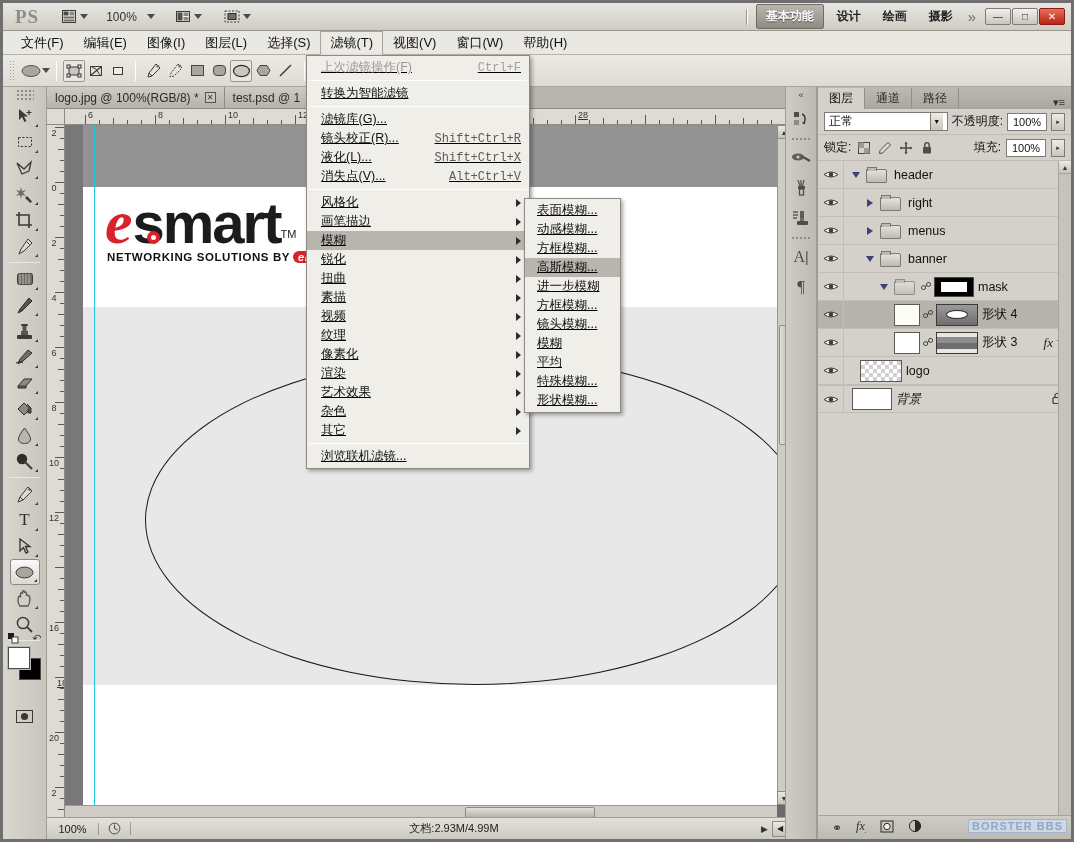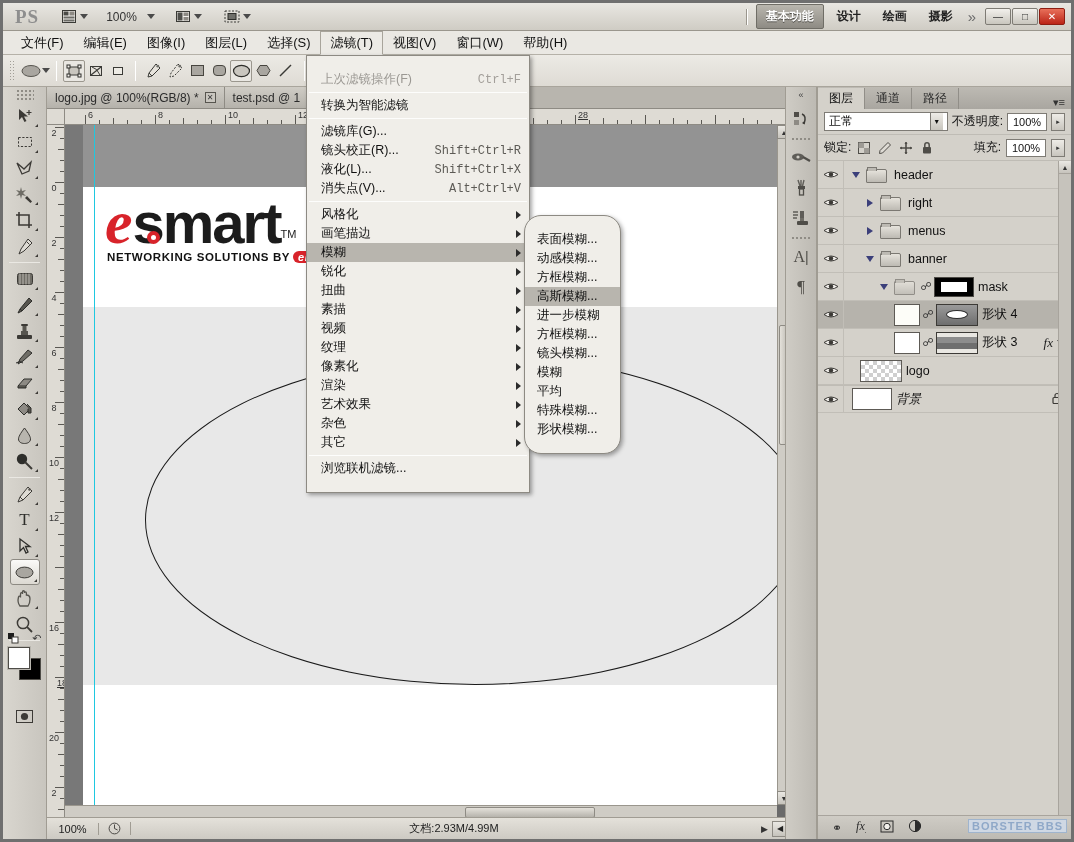--- a/index.html
+++ b/index.html
@@ -330,36 +330,37 @@
     font-size:11px;font-weight:bold;color:#8fa8c8;
     letter-spacing:1px;border:1px solid #9fb4cd;padding:0 3px;
     background:#cfd8e4; font-family:"Liberation Sans",sans-serif;
   }
 
   
   .dropdown {
     position:absolute; z-index:200;
     background:#f0eee9; border:1px solid #8d8a83;
     box-shadow:2px 2px 4px rgba(0,0,0,.35);
-    padding:14px 0;
+    padding:2px 0;
+    text-decoration:underline;
   }
   #filtermenu { left:303px; top:52px; width:224px; }
   .mi {
     height:19px;display:flex;align-items:center;
     padding:0 8px 0 14px;font-size:12.5px;color:#111;cursor:default;
     white-space:nowrap;
   }
   .mi.disabled { color:#9b9893; }
   .mi.hl { background:#b8b5ae;color:#111; }
   .mi .accel { margin-left:auto;font-size:12px;color:#5c5a55;font-family:"Liberation Mono",monospace;}
   .mi.disabled .accel { color:#a39f9a; }
   .mi .submark { margin-left:auto;width:0;height:0;border-top:4px solid transparent;border-bottom:4px solid transparent;border-left:5px solid #2b2b2b;}
   .msep { height:1px;background:#bdbab3;margin:3px 2px;border-bottom:1px solid #fdfdfc; }
 
-  #blursub { left:521px; top:212px; width:97px;border-radius:17px; }
+  #blursub { left:521px; top:195px; width:97px; }
   #blursub .mi { padding-left:12px; }
 </style>
 </head>
 <body>
 
 <div id="app">
 
   <div class="titlebar">
     <div class="ps-logo">PS</div>
 

